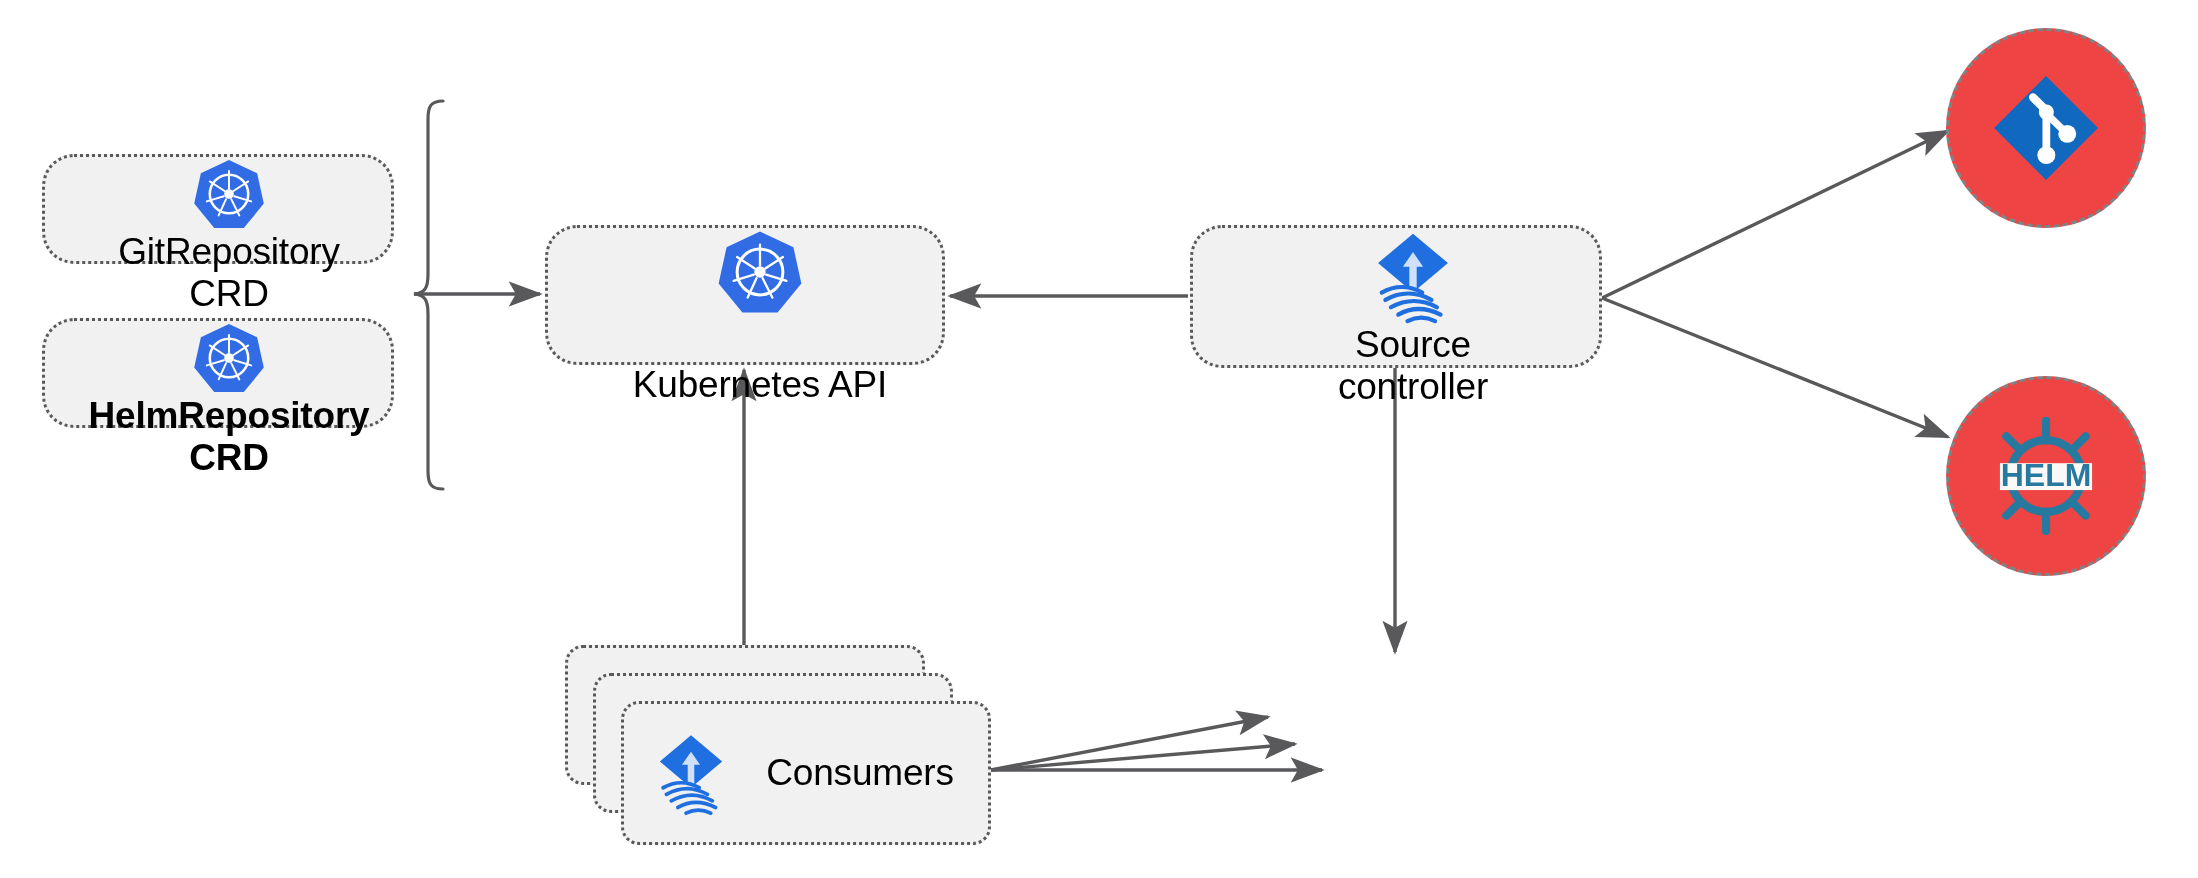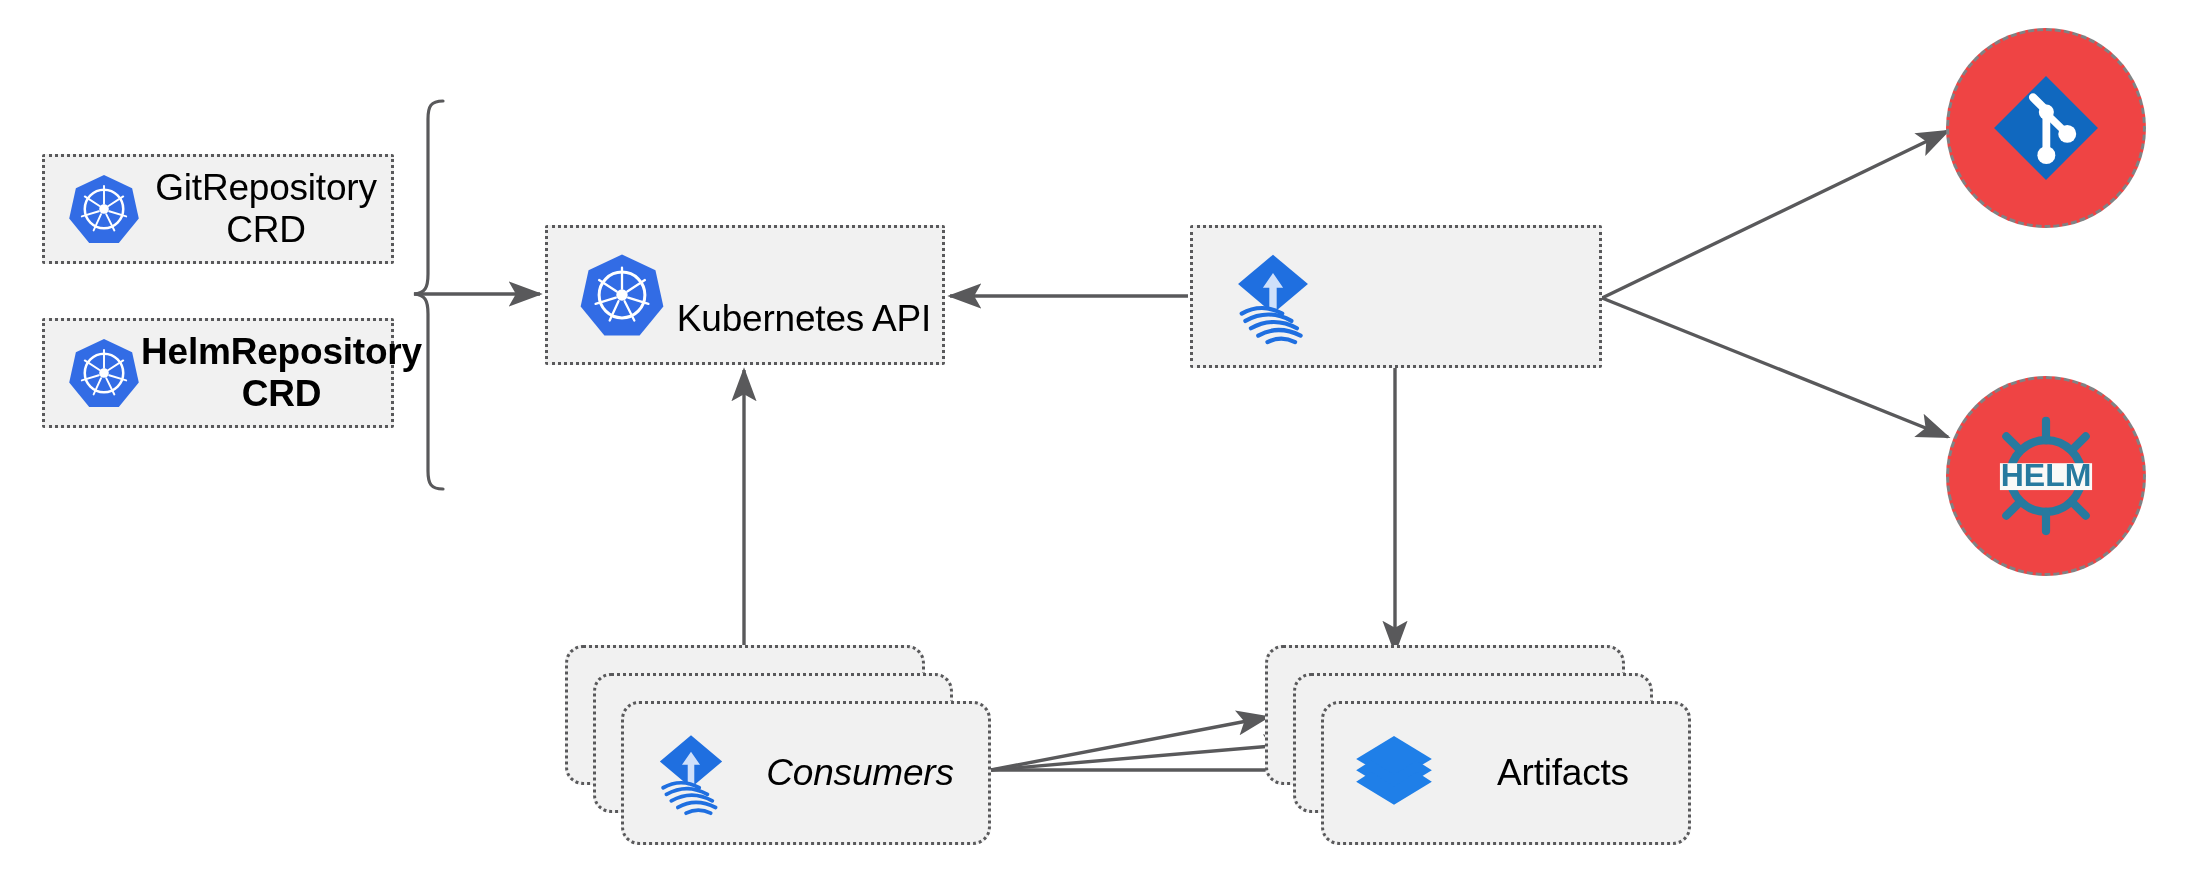--- a/index.html
+++ b/index.html
@@ -22,23 +22,23 @@
     left: 0; top: 0;
     width: 2198px;
     height: 878px;
     pointer-events: none;
   }
   .node {
     position: absolute;
     box-sizing: border-box;
     background: #f1f1f1;
     border: 3px dotted #59595b;
-    border-radius: 2px;
-    display: flex;
-    flex-direction: row;
+    border-radius: 32px;
+    display: flex;
+    flex-direction: column;
     align-items: center;
     justify-content: flex-start;
   }
   .node-label {
     color: #000000;
     font-size: 37px;
     line-height: 1.14;
     text-align: center;
     white-space: pre-line;
     letter-spacing: -0.2px;
@@ -179,57 +179,45 @@
         <path d="M50 26 L61 42 L54 42 L54 70 L46 70 L46 42 L39 42 Z" fill="#cfe0fa"></path>
         <g stroke="#1f6fe0" stroke-width="4.6" stroke-linecap="round" fill="none">
           <path d="M16 70 C 30 62, 46 62, 60 70"></path>
           <path d="M20 78 C 36 69, 54 69, 70 78"></path>
           <path d="M26 86 C 42 77, 60 77, 76 86"></path>
           <path d="M34 94 C 48 86, 64 86, 80 94"></path>
           <path d="M44 101 C 54 96, 64 96, 74 101"></path>
         </g>
       </svg>
     </span>
+    <span class="node-label" style="flex:1;">Source
+controller</span>
   </div>
 
   <div class="stack" style="left:565px; top:645px; width:430px; height:200px;">
     <div class="card" style="left:0px; top:0px; width:360px; height:140px;"></div>
     <div class="card" style="left:28px; top:28px; width:360px; height:140px;"></div>
     <div class="card front" style="left:56px; top:56px; width:370px; height:144px; padding-left:26px;">
       <span class="icon-box">
         <svg width="82" height="88" viewBox="0 0 100 104">
           <path d="M50 6 L88 38 L50 70 L12 38 Z" fill="#1f6fe0"></path>
           <path d="M50 26 L61 42 L54 42 L54 70 L46 70 L46 42 L39 42 Z" fill="#cfe0fa"></path>
           <g stroke="#1f6fe0" stroke-width="4.6" stroke-linecap="round" fill="none">
             <path d="M16 70 C 30 62, 46 62, 60 70"></path>
             <path d="M20 78 C 36 69, 54 69, 70 78"></path>
             <path d="M26 86 C 42 77, 60 77, 76 86"></path>
             <path d="M34 94 C 48 86, 64 86, 80 94"></path>
             <path d="M44 101 C 54 96, 64 96, 74 101"></path>
           </g>
         </svg>
       </span>
-      <span class="node-label" style="flex:1;font-style:italic;">Consumers</span>
+      <span class="node-label" style="flex:1;">Consumers</span>
     </div>
   </div>
 
-  <div class="stack" style="left:1265px; top:645px; width:430px; height:200px;">
-    <div class="card" style="left:0px; top:0px; width:360px; height:140px;"></div>
-    <div class="card" style="left:28px; top:28px; width:360px; height:140px;"></div>
-    <div class="card front" style="left:56px; top:56px; width:370px; height:144px; padding-left:26px;">
-      <span class="icon-box">
-        <svg width="88" height="88" viewBox="0 0 100 100">
-          <path d="M50 8 L93 34 L50 60 L7 34 Z" fill="#1f7fe8"></path>
-          <path d="M50 52 L76 36 L93 47 L50 73 L7 47 L24 36 Z" fill="#1f7fe8"></path>
-          <path d="M50 65 L76 49 L93 60 L50 86 L7 60 L24 49 Z" fill="#1f7fe8"></path>
-        </svg>
-      </span>
-      <span class="node-label" style="flex:1;">Artifacts</span>
-    </div>
-  </div>
 
   <div class="circle-node" style="left:1946px; top:28px; width:200px; height:200px;">
     <span>
       <svg width="118" height="118" viewBox="0 0 100 100">
         <path d="M50 6 L94 50 L50 94 L6 50 Z" fill="#1068bf"></path>
         <g fill="#ffffff">
           <rect x="47" y="34" width="6.6" height="38" rx="3.3"></rect>
           <path d="M50.5 38 L66 53" stroke="#ffffff" stroke-width="6.2" stroke-linecap="round" fill="none"></path>
           <path d="M39 24 L52 37" stroke="#ffffff" stroke-width="7" stroke-linecap="round" fill="none"></path>
           <circle cx="50.3" cy="73" r="7.6"></circle>

